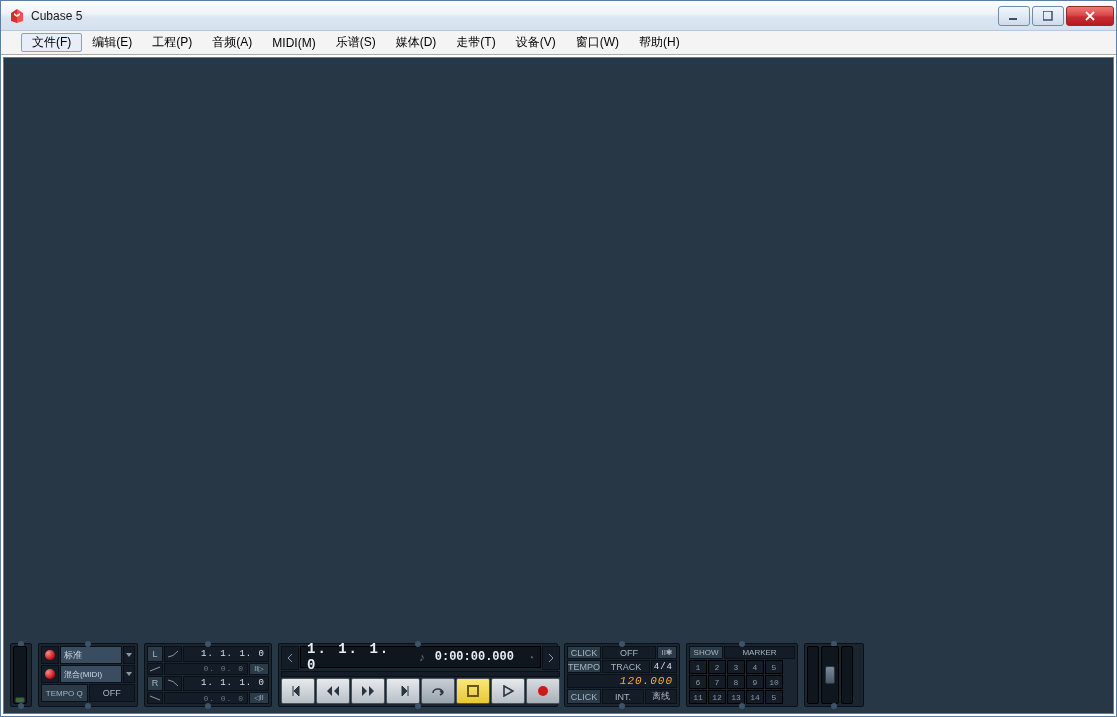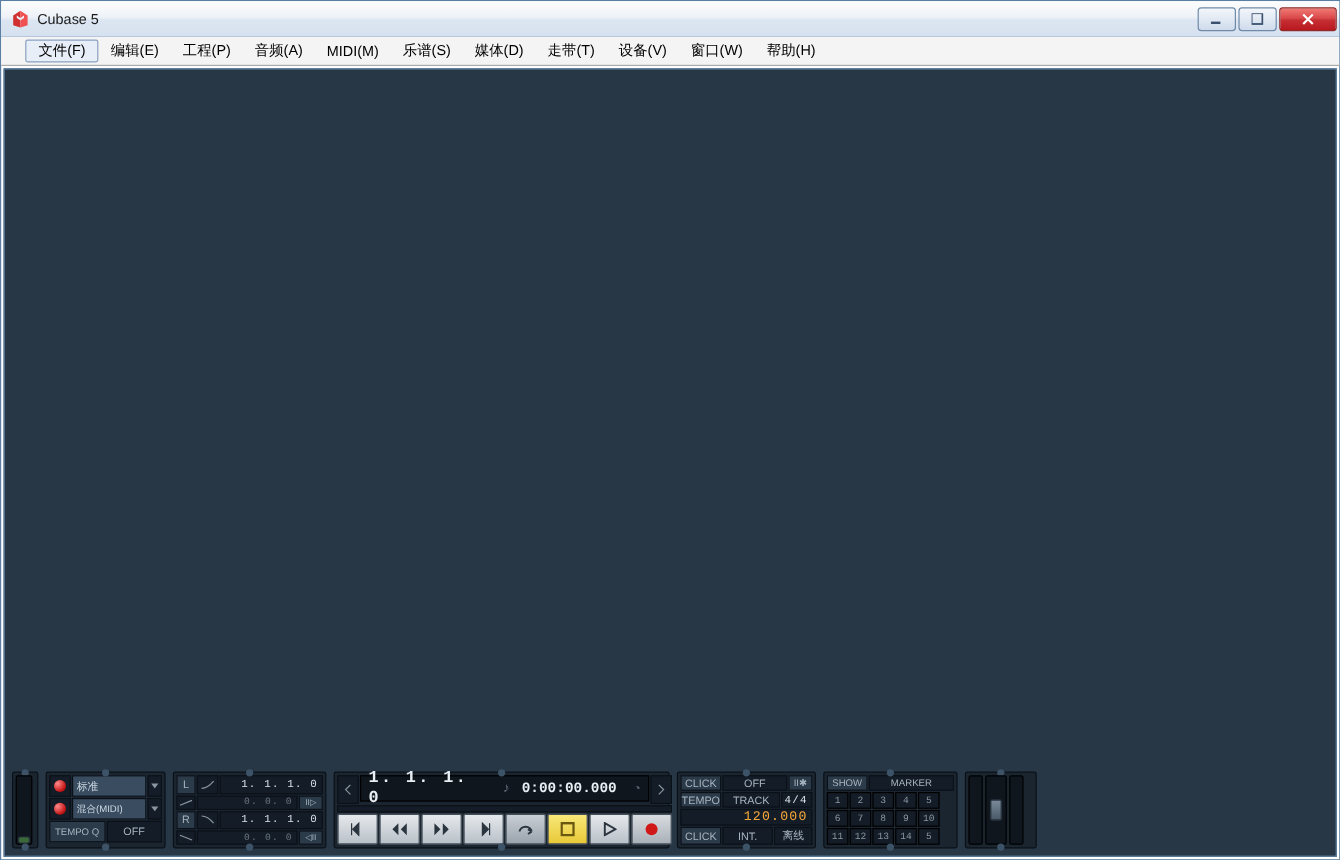--- a/index.html
+++ b/index.html
@@ -32,21 +32,21 @@
 .fader-knob { width: 10px; height: 18px; background: linear-gradient(#7a8a9a, #4a5866); border: 1px solid #2a3540; border-radius: 2px; }
 
 .row-stack { display: flex; flex-direction: column; gap: 1px; flex: 1; }
 .row { display: flex; gap: 1px; height: 16px; align-items: stretch; }
 .row.tall { height: 18px; }
 
 .chip { background: #2c3b49; border: 1px solid #0a1018; font-size: 9px; color: #a8b4c0; display: flex; align-items: center; justify-content: center; padding: 0 3px; white-space: nowrap; cursor: pointer; }
 .chip.dark { background: #141d27; }
 .chip.lbl { background: #3a4d60; color: #cdd8e3; justify-content: flex-start; }
 .chip.num { font-family: "Courier New", monospace; color: #d8e0e8; letter-spacing: 1px; }
-.chip.num.orange { color: #f8a838; }
+.chip.num.orange { color: #f8a838; font-style: italic; }
 .chip.icon { padding: 0; width: 18px; }
 
 .dot-red { width: 10px; height: 10px; background: radial-gradient(circle at 30% 30%, #ff8a8a, #c01010 70%); border-radius: 50%; }
 
 .big-display { background: #0f161e; border: 1px solid #000; display: flex; align-items: center; padding: 0 6px; gap: 10px; height: 22px; }
 .big-display .pos { font-family: "Courier New", monospace; font-size: 14px; color: #e8eef4; font-weight: bold; letter-spacing: 2px; }
 .big-display .time { font-family: "Courier New", monospace; font-size: 12px; color: #e8eef4; font-weight: bold; margin-left: auto; }
 
 .tbtn-row { display: flex; gap: 1px; height: 26px; }
 .tbtn { width: 34px; background: linear-gradient(#e6e9ec, #b8c0c8); border: 1px solid #4a5560; border-radius: 2px; display: flex; align-items: center; justify-content: center; cursor: pointer; }

